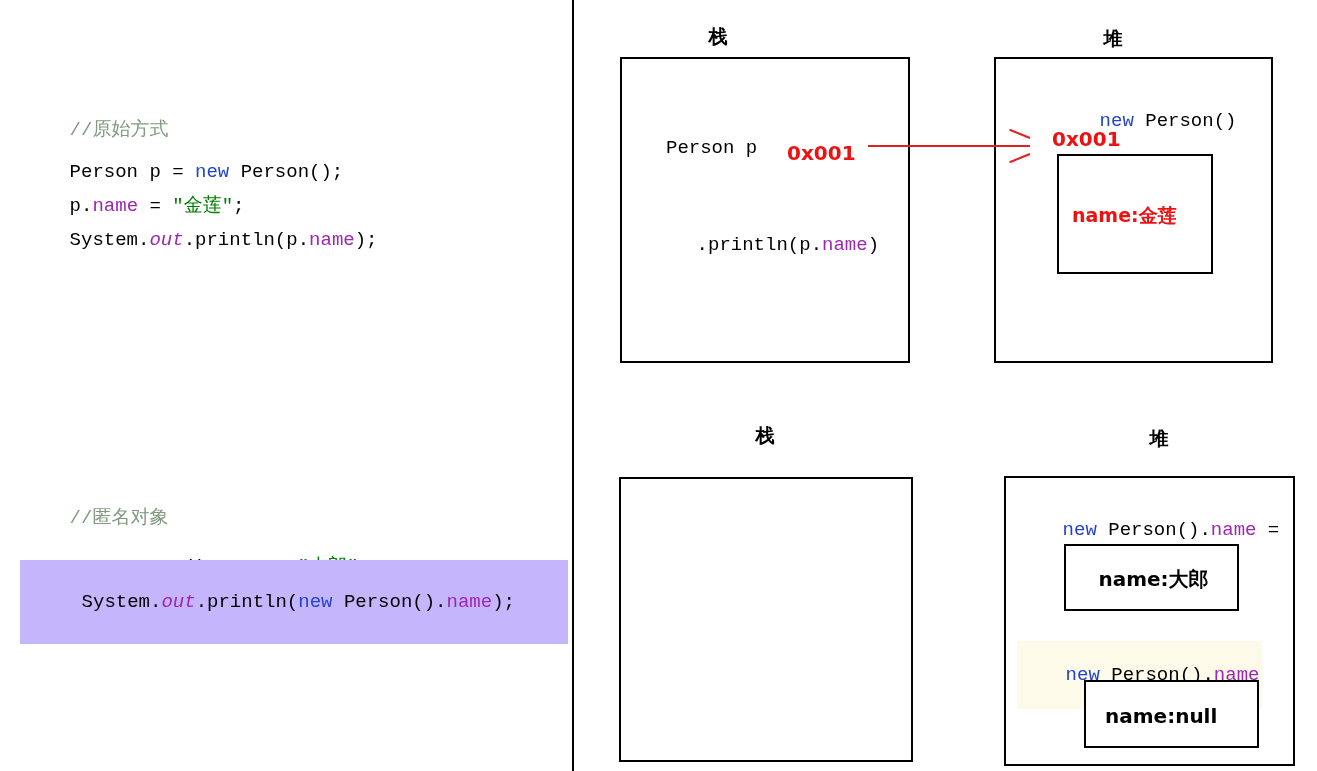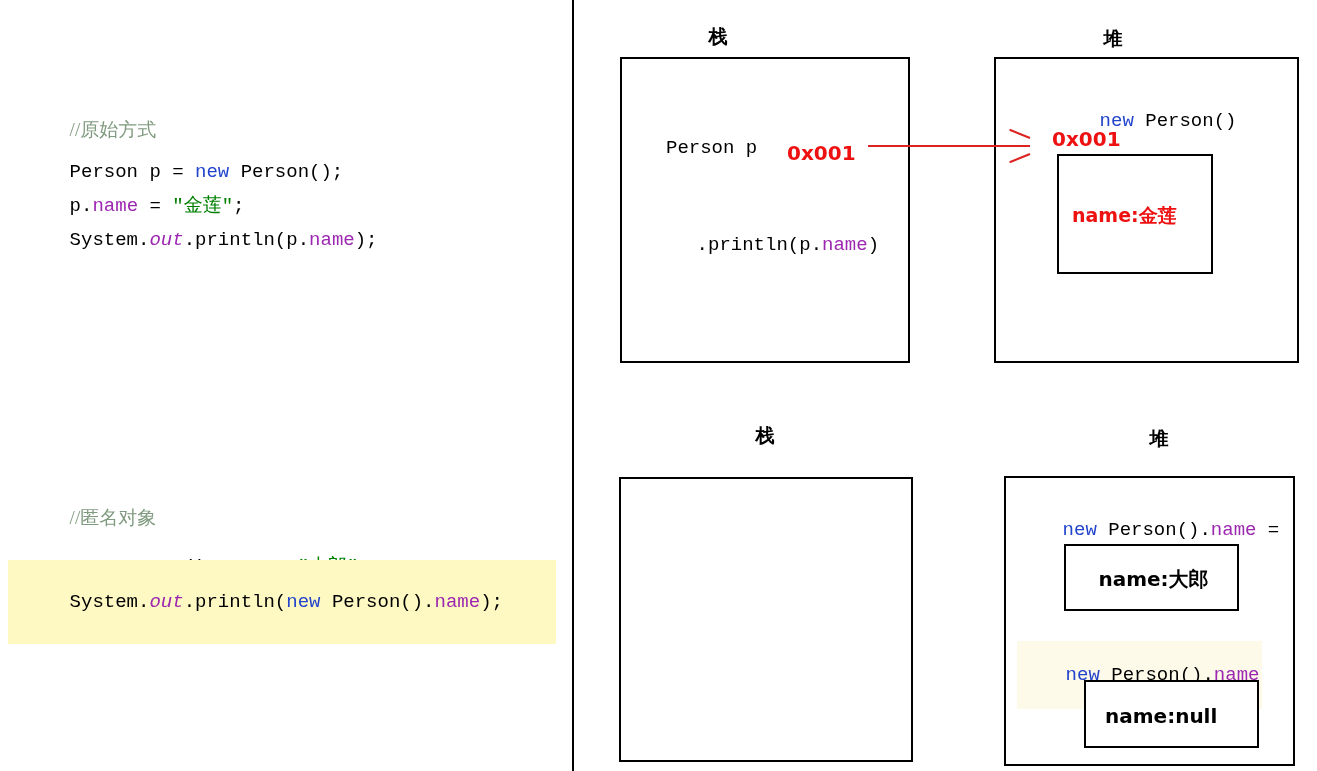--- a/index.html
+++ b/index.html
@@ -9,22 +9,22 @@
   }
   .abs{position:absolute;}
 
   
   #code-pane{left:0;top:0;width:572px;height:771px;}
   .code-line{
     position:absolute;left:24px;
     font-family:"Liberation Mono","DejaVu Sans Mono",monospace;
     font-size:19px;line-height:28px;white-space:pre;color:#000000;
   }
-  .code-line.hl{left:8px;padding-left:16px;width:532px;background:#fef9c3;}
-  .cmt{color:#7f9a7f;font-family:Liberation Serif, serif;}
+  .code-line.hl{left:20px;padding-left:16px;width:532px;background:#c4b5fd;}
+  .cmt{color:#7f9a7f;}
   .kw{color:#2244cc;}
   .str{color:#008000;}
   .fld{color:#9c27b0;}
   .ital{color:#9c27b0;font-style:italic;}
 
   
   #divider{left:572px;top:0;width:0;height:771px;border-left:2px solid #000;}
 
   
   .zone-label{
@@ -91,21 +91,21 @@
 <div class="zone-label" style="left:1063px;top:26px;width:100px;">堆</div>
 
 <div class="mem-box" style="left:620px;top:57px;width:290px;height:306px;">
   <div class="mono" style="left:44px;top:78px;">Person p</div>
   <div class="sans addr" style="left:165px;top:82px;font-size:20px;">0x001</div>
   <div class="mono" style="left:29px;top:153px;">
     <span>.println(p.</span><span class="fld">name</span><span>)</span>
   </div>
 </div>
 
-<div class="mem-box" style="left:994px;top:57px;width:305px;height:306px;">
+<div class="mem-box" style="left:994px;top:57px;width:279px;height:306px;">
   <div class="mono" style="left:58px;top:29px;">
     <span class="kw">new</span><span> Person()</span>
   </div>
   <div class="sans addr" style="left:56px;top:68px;font-size:20px;">0x001</div>
   <div class="inner-box" style="left:61px;top:95px;width:156px;height:120px;">
     <div class="sans fieldtxt" style="left:13px;top:47px;font-size:19px;">name:金莲</div>
   </div>
 </div>
 
 <div class="abs" id="ptr-arrow">

